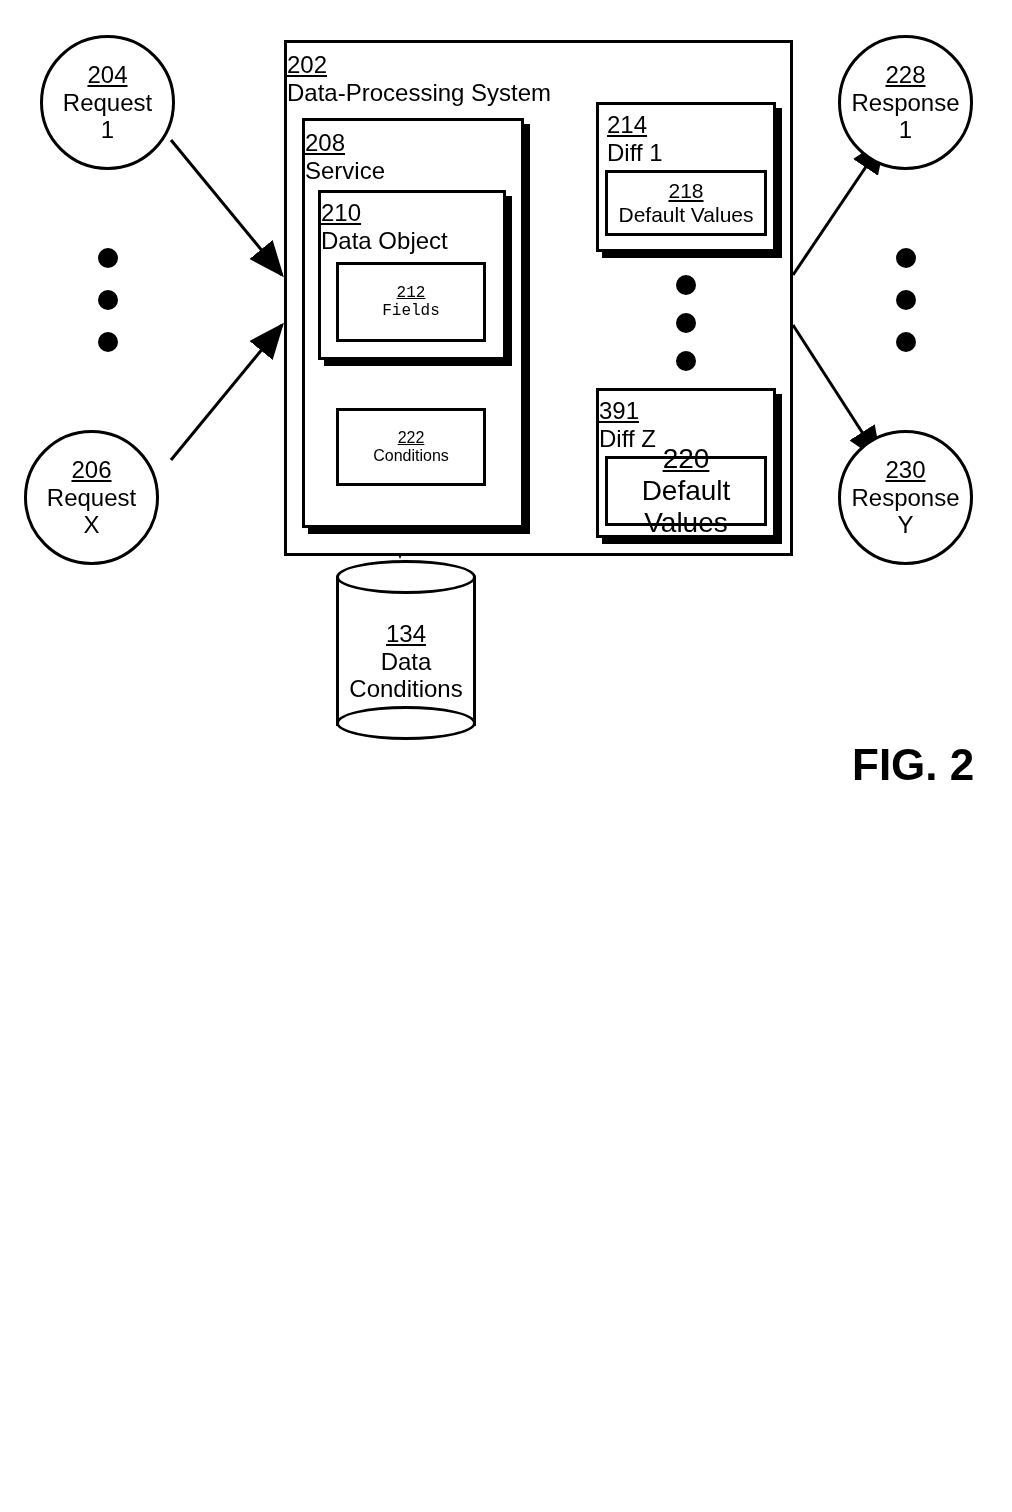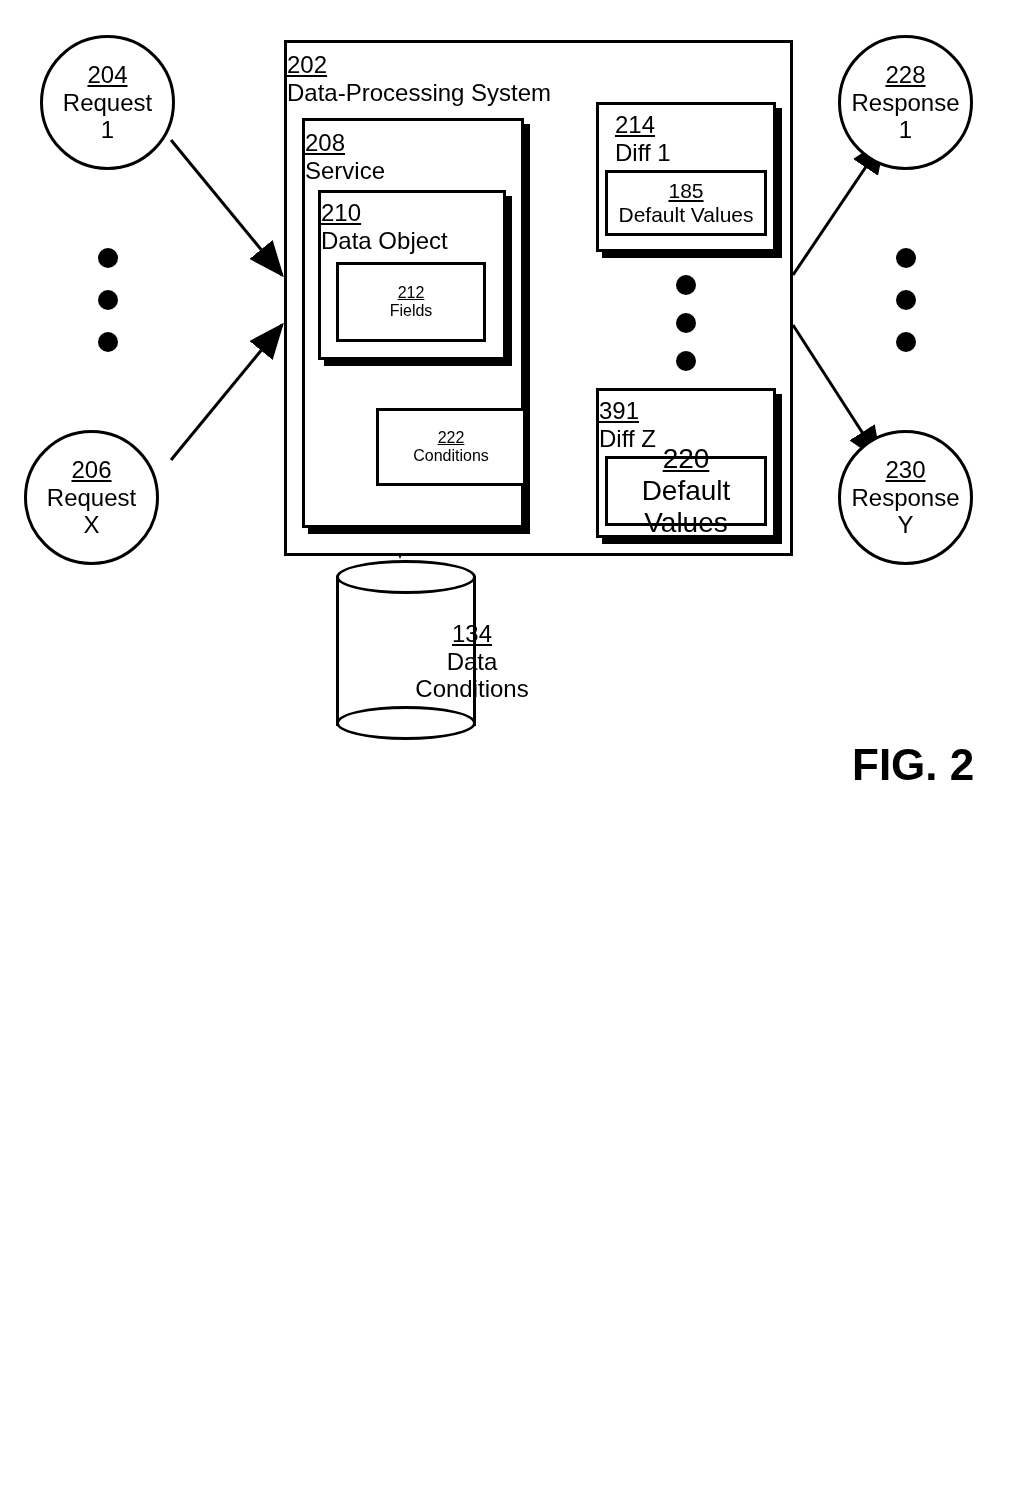--- a/index.html
+++ b/index.html
@@ -72,21 +72,20 @@
     gap: 22px;
   }
   .dots-v span, .dots-h span {
     width: 20px; height: 20px; background: #000; border-radius: 50%;
   }
   
   .cylinder {
     position: absolute;
     width: 140px;
     height: 180px;
-    padding-left: 44px;
   }
   .cylinder .body {
     position: absolute;
     top: 16px;
     left: 0;
     width: 140px;
     height: 150px;
     border-left: 3px solid #000;
     border-right: 3px solid #000;
     box-sizing: border-box;
@@ -189,39 +188,39 @@
     </div>
   </div>
 
   <div class="shadow-rect" style="left:318px; top:190px; width:188px; height:170px;">
     <div class="node" style="left:0; right:0; top:6px;">
       <span class="num">210</span>
       <span class="lbl">Data Object</span>
     </div>
   </div>
 
-  <div class="inner-rect" style="left:336px; top:262px; width:150px; height:80px;">
+  <div class="inner-rect" style="left:336px; top:262px; width:150px; height:80px;font-family:Liberation Mono, monospace;">
     <span class="num">212</span>
     <span class="lbl">Fields</span>
   </div>
 
-  <div class="inner-rect" style="left:336px; top:408px; width:150px; height:78px;margin-left:40px;">
+  <div class="inner-rect" style="left:336px; top:408px; width:150px; height:78px;">
     <span class="num">222</span>
     <span class="lbl">Conditions</span>
   </div>
 
   <div class="shadow-rect" style="left:596px; top:102px; width:180px; height:150px;">
-    <div class="node" style="left:16px; right:0; top:6px;">
+    <div class="node" style="left:8px; right:0; top:6px;">
       <span class="num">214</span>
       <span class="lbl">Diff 1</span>
     </div>
   </div>
 
   <div class="inner-rect" style="left:605px; top:170px; width:162px; height:66px; font-size:21px;">
-    <span class="num">185</span>
+    <span class="num">218</span>
     <span class="lbl">Default Values</span>
   </div>
 
   <div class="dots-v" style="left:676px; top:268px; height:110px; gap:18px;">
     <span></span>
       <span></span>
       <span></span>
   </div>
 
   <div class="shadow-rect" style="left:596px; top:388px; width:180px; height:150px;">

